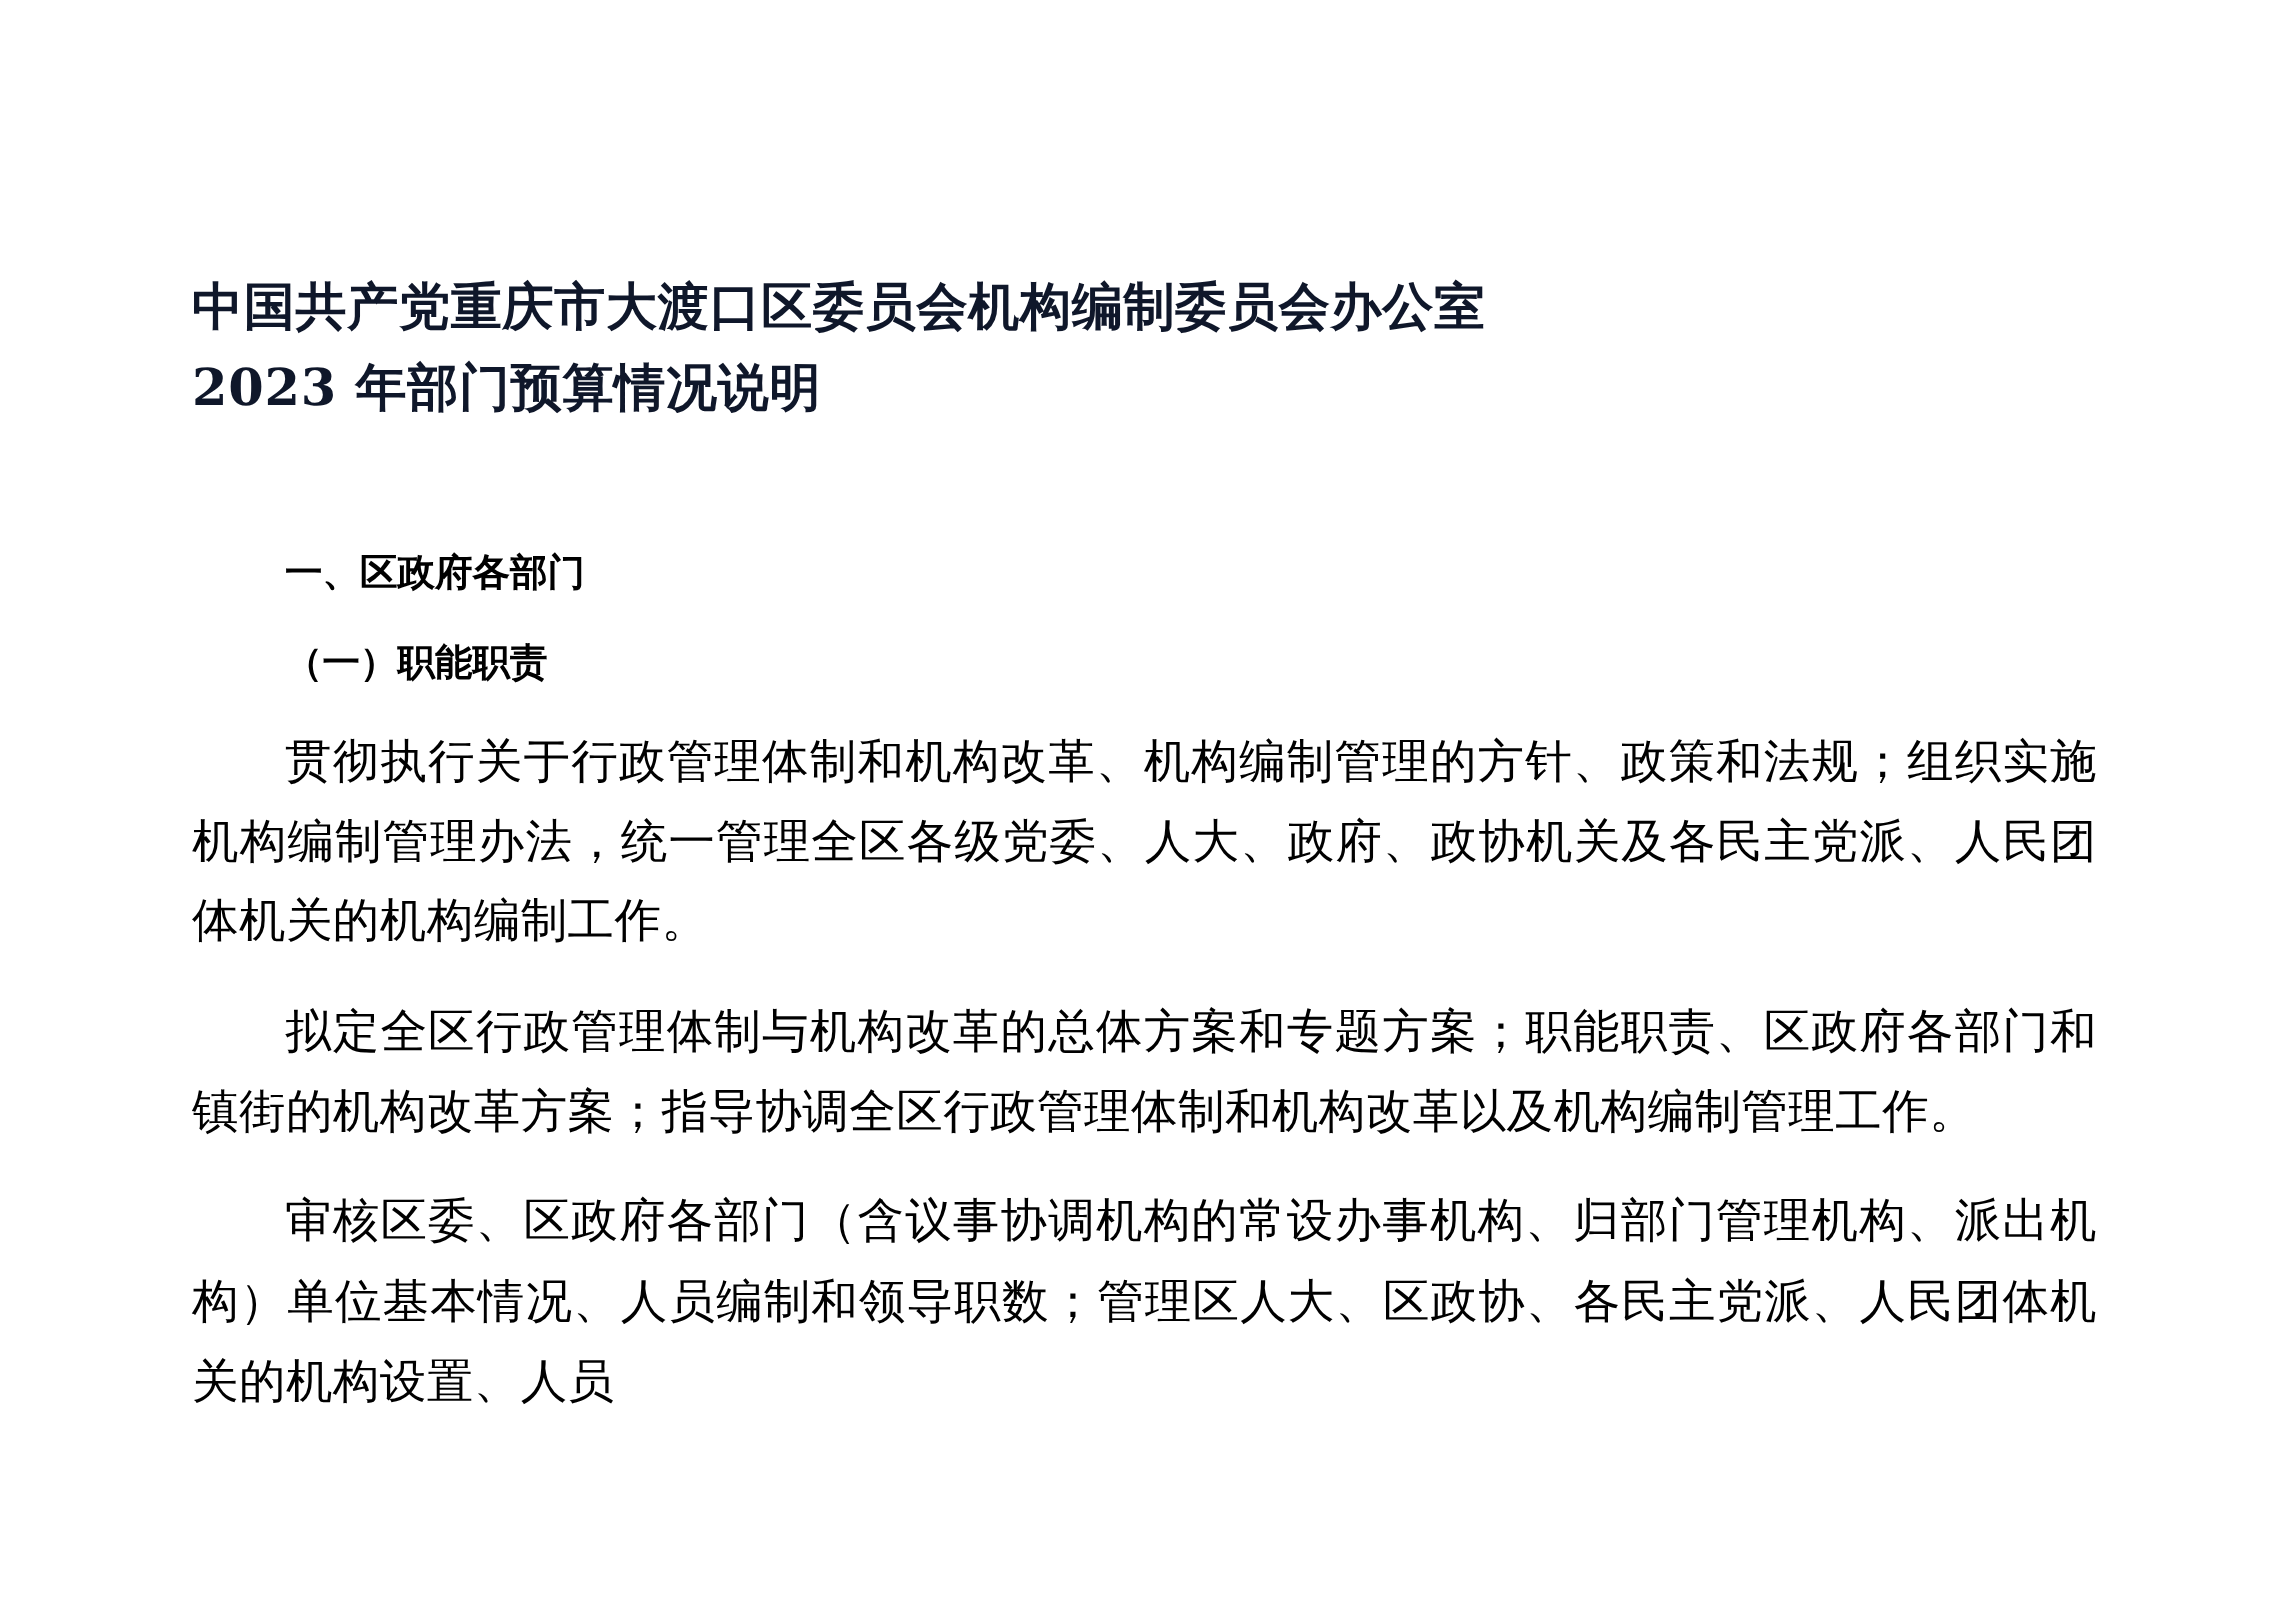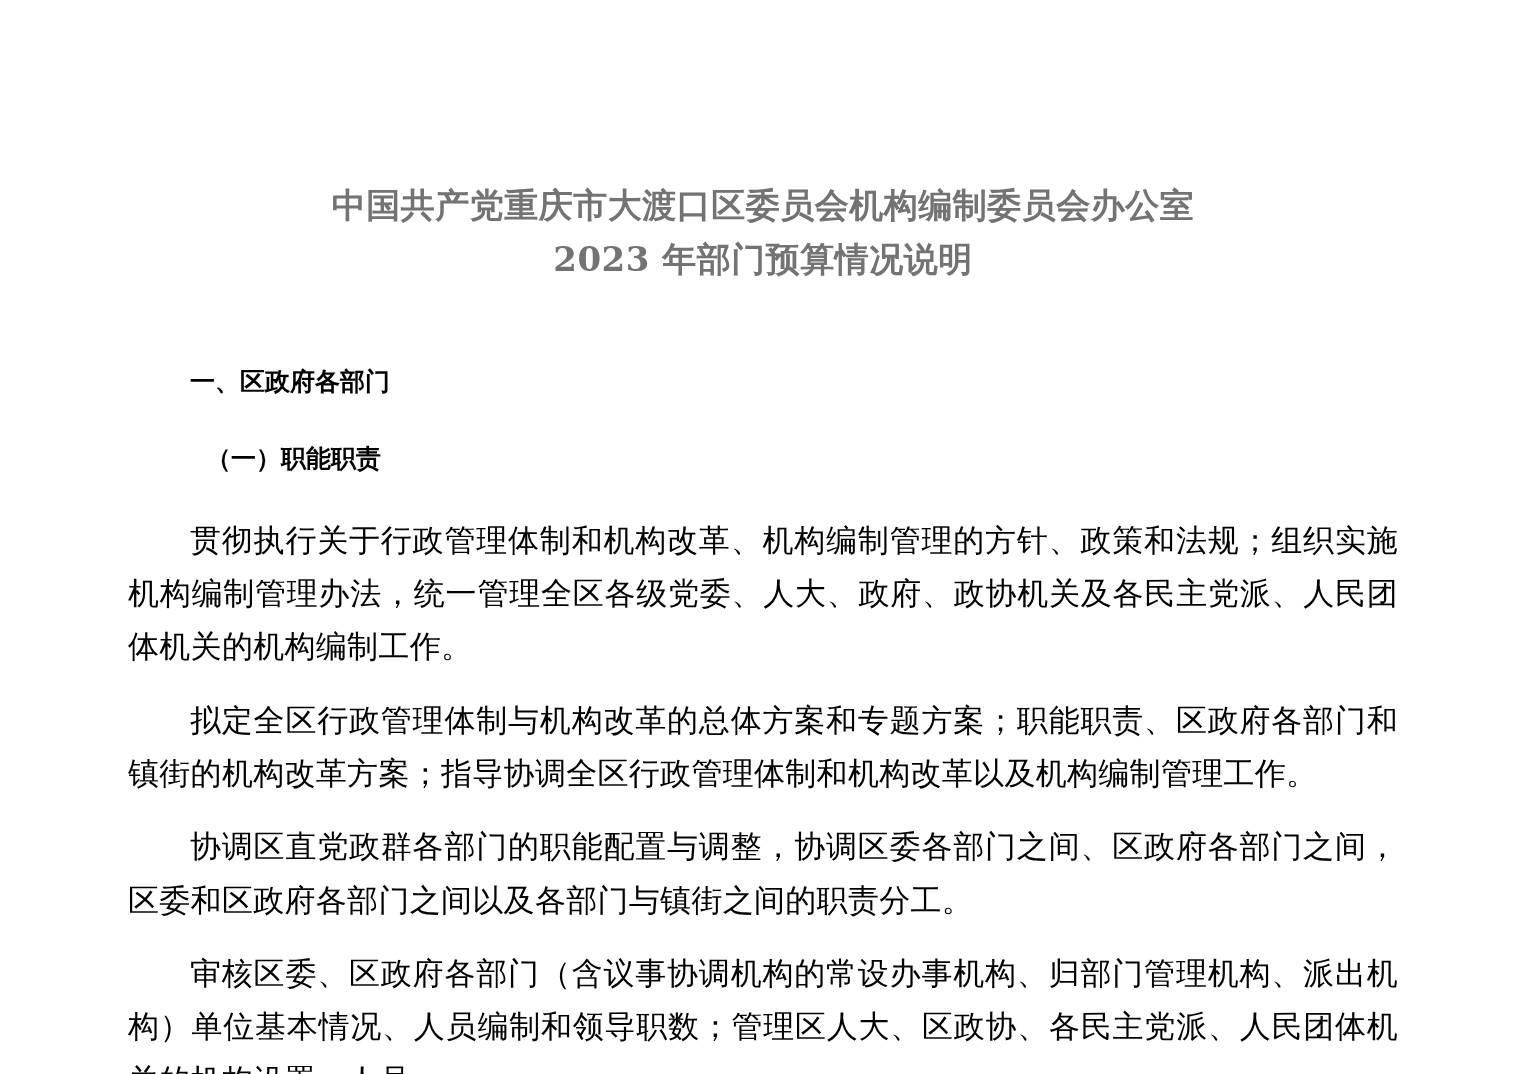--- a/index.html
+++ b/index.html
@@ -19,43 +19,42 @@
   }
   .content {
     position: absolute;
     left: 128px;
     top: 0;
     width: 1270px;
   }
   .doc-title {
     margin: 0;
     padding-top: 178px;
-    text-align: center;
     font-family: "DejaVu Serif", "Liberation Serif", serif;
     font-weight: bold;
     font-size: 34px;
     line-height: 1.6;
     letter-spacing: 0.5px;
-    color: #737373;
+    color: #0f172a;
   }
   .doc-title .line2 {
     display: block;
   }
   .section-heading {
     margin: 0;
     padding-top: 76px;
     padding-left: 62px;
     font-family: "DejaVu Sans", "Liberation Sans", sans-serif;
     font-weight: bold;
     font-size: 25px;
     line-height: 1.5;
     color: #000000;
   }
   .sub-heading {
-    margin: 16px;
+    margin: 0;
     padding-top: 24px;
     padding-left: 62px;
     font-family: Liberation Sans, sans-serif;
     font-size: 25px;
     line-height: 1.5;
     color: #000000;
   }
   p.body-par {
     margin: 0;
     padding-top: 20px;
@@ -78,17 +77,16 @@
       <span>中国共产党重庆市大渡口区委员会机构编制委员会办公室</span>
       <span class="line2">2023 年部门预算情况说明</span>
     </h1>
 
     <h2 class="section-heading">一、区政府各部门</h2>
 
     <h3 class="sub-heading">（一）职能职责</h3>
 
     <p class="body-par">贯彻执行关于行政管理体制和机构改革、机构编制管理的方针、政策和法规；组织实施机构编制管理办法，统一管理全区各级党委、人大、政府、政协机关及各民主党派、人民团体机关的机构编制工作。</p>
     <p class="body-par">拟定全区行政管理体制与机构改革的总体方案和专题方案；职能职责、区政府各部门和镇街的机构改革方案；指导协调全区行政管理体制和机构改革以及机构编制管理工作。</p>
-    <p class="body-par">协调区直党政群各部门的职能配置与调整，协调区委各部门之间、区政府各部门之间，区委和区政府各部门之间以及各部门与镇街之间的职责分工。</p>
     <p class="body-par">审核区委、区政府各部门（含议事协调机构的常设办事机构、归部门管理机构、派出机构）单位基本情况、人员编制和领导职数；管理区人大、区政协、各民主党派、人民团体机关的机构设置、人员</p>
 
   </div>
 </div>
 
 </body></html>

